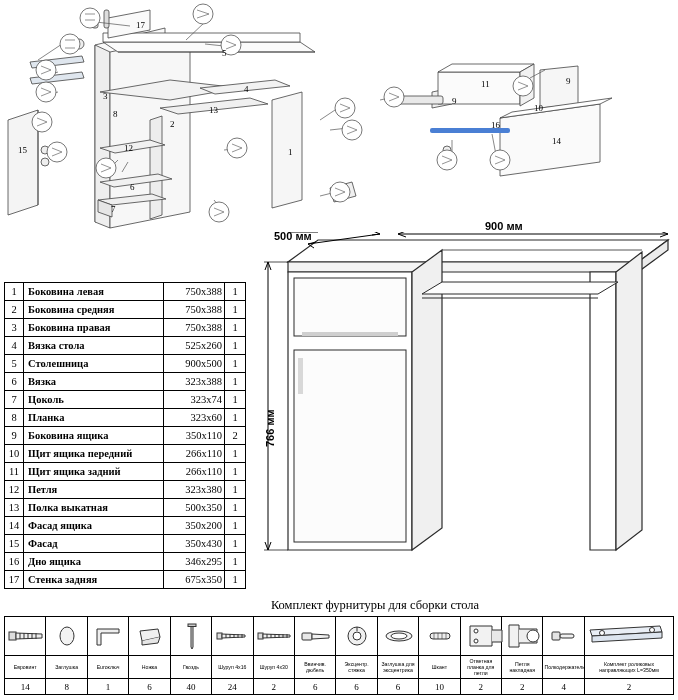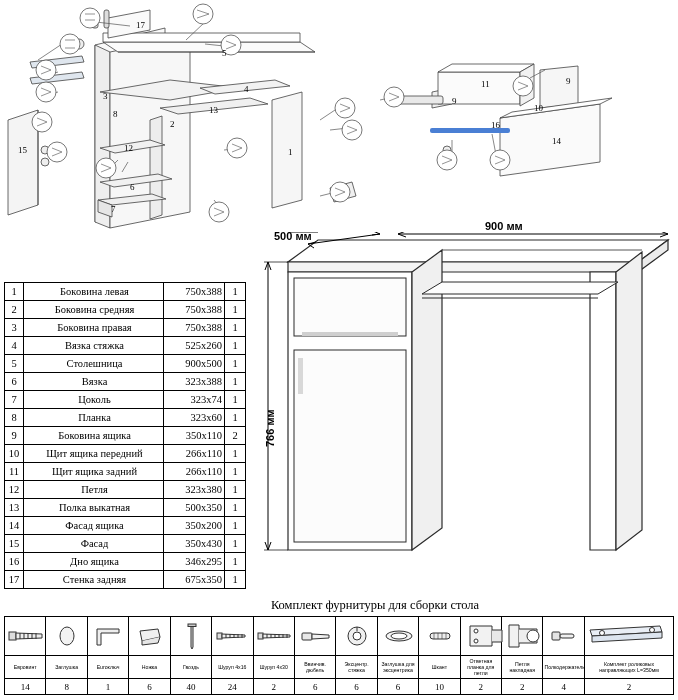--- a/index.html
+++ b/index.html
@@ -10,21 +10,21 @@
   .explode{position:absolute;left:0;top:0;width:678px;height:232px;}
 
   
   .desk{position:absolute;left:250px;top:232px;width:428px;height:340px;}
 
   
   .parts{position:absolute;left:4px;top:282px;width:242px;border-collapse:collapse;
          font-size:10.5px;font-family:"Liberation Serif",serif;}
   .parts td{border:1px solid #000;padding:1px 2px;height:15px;line-height:13px;}
   .parts td.c0{width:14px;text-align:center;}
-  .parts td.c1{text-align:center;padding-left:4px;}
+  .parts td.c1{text-align:left;padding-left:4px;font-weight:bold;}
   .parts td.c2{width:56px;text-align:right;}
   .parts td.c3{width:16px;text-align:center;}
 
   
   .kit-title{position:absolute;left:0;top:598px;width:678px;text-align:center;
              font-size:12.5px;font-family:"Liberation Serif",serif;padding-left:36px;}
   .kit{position:absolute;left:4px;top:616px;width:670px;border-collapse:collapse;
        font-size:5.2px;font-family:"Liberation Sans",sans-serif;table-layout:fixed;}
   .kit td{border:1px solid #000;text-align:center;vertical-align:middle;}
   .kit tr.icons td{height:36px;}
@@ -249,21 +249,21 @@
           <td class="c3">1</td>
         </tr>
         <tr>
           <td class="c0">3</td>
           <td class="c1">Боковина правая</td>
           <td class="c2">750х388</td>
           <td class="c3">1</td>
         </tr>
         <tr>
           <td class="c0">4</td>
-          <td class="c1">Вязка стяжка</td>
+          <td class="c1">Вязка стола</td>
           <td class="c2">525х260</td>
           <td class="c3">1</td>
         </tr>
         <tr>
           <td class="c0">5</td>
           <td class="c1">Столешница</td>
           <td class="c2">900х500</td>
           <td class="c3">1</td>
         </tr>
         <tr>

